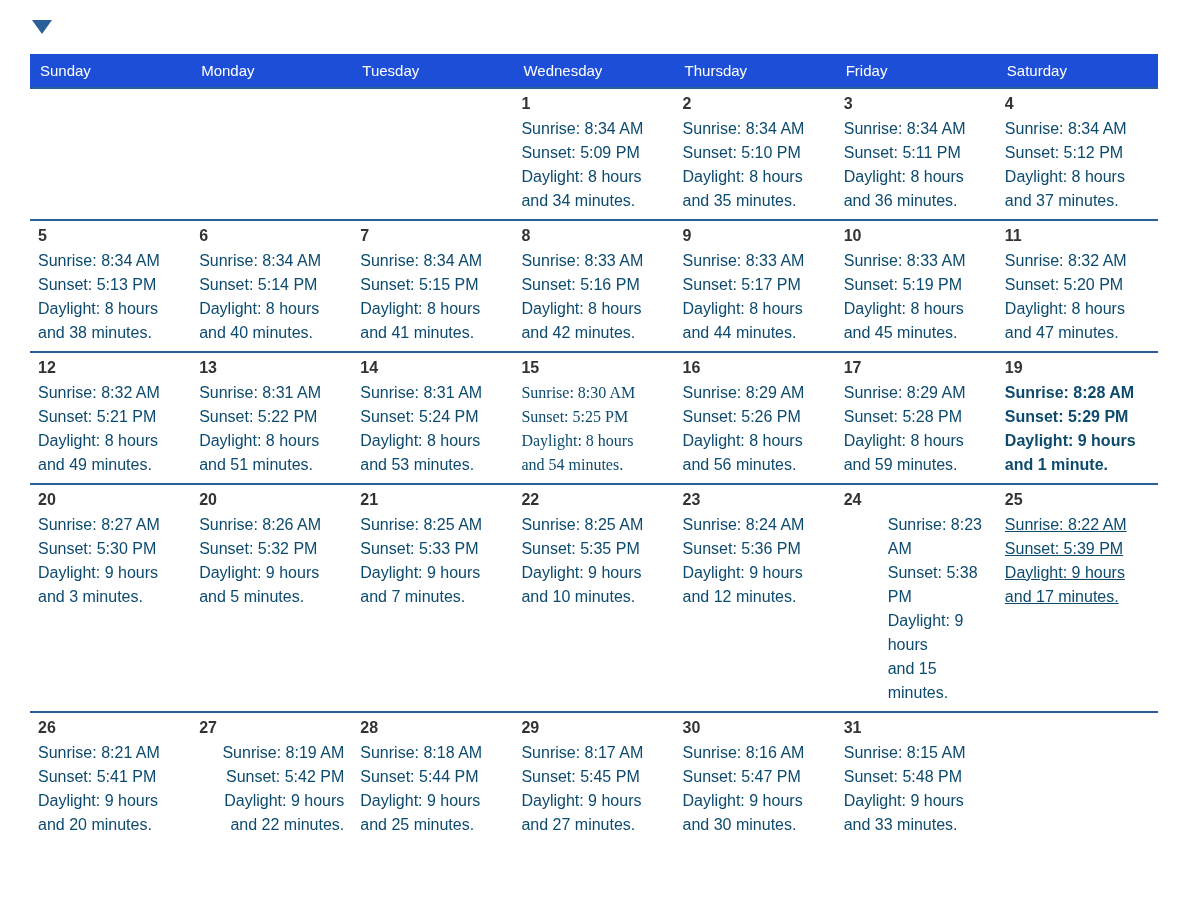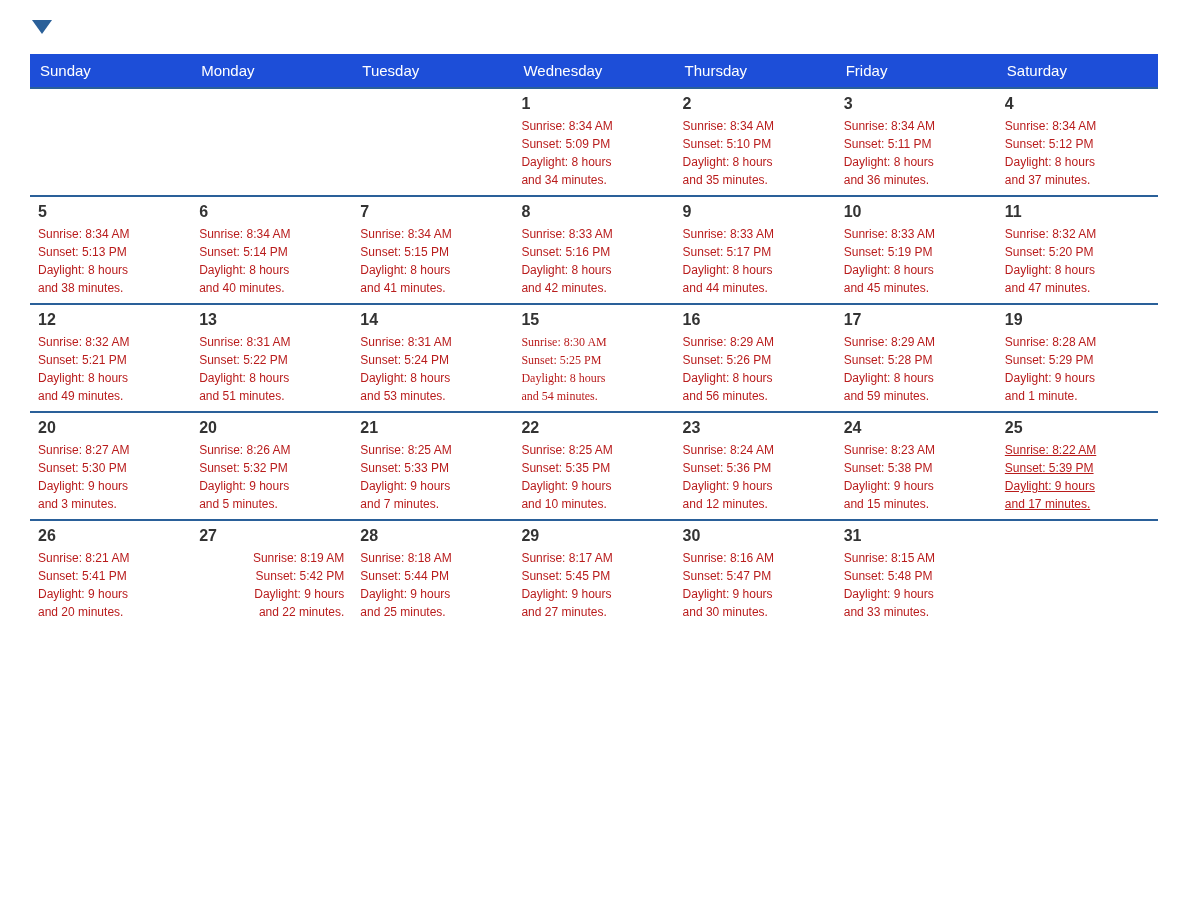--- a/index.html
+++ b/index.html
@@ -73,22 +73,22 @@
       border-top: 2px solid #2a6099;
     }
     .day-number {
       font-size: 16px;
       font-weight: bold;
       color: #333;
       display: block;
       margin-bottom: 4px;
     }
     .day-info {
-      font-size: 12px;
-      color: #b91c1c;
+      font-size: 16px;
+      color: #0c4a6e;
       line-height: 1.5;
     }
     .empty-cell {
       background: #fff;
     }
     .calendar tbody tr:last-child td {
       border-bottom: none;
     }
   </style>
 </head>
@@ -247,21 +247,21 @@
         </td>
         <td>
           <span class="day-number">17</span>
           <div class="day-info" style="white-space: pre-line;">Sunrise: 8:29 AM
 Sunset: 5:28 PM
 Daylight: 8 hours
 and 59 minutes.</div>
         </td>
         <td>
           <span class="day-number">19</span>
-          <div class="day-info" style="white-space: pre-line;">Sunrise: 8:28 AM
+          <div class="day-info" style="white-space: pre-line; font-weight: bold;">Sunrise: 8:28 AM
 Sunset: 5:29 PM
 Daylight: 9 hours
 and 1 minute.</div>
         </td>
       </tr>
       <tr>
         <td>
           <span class="day-number">20</span>
           <div class="day-info" style="white-space: pre-line;">Sunrise: 8:27 AM
 Sunset: 5:30 PM
@@ -291,21 +291,21 @@
         </td>
         <td>
           <span class="day-number">23</span>
           <div class="day-info" style="white-space: pre-line;">Sunrise: 8:24 AM
 Sunset: 5:36 PM
 Daylight: 9 hours
 and 12 minutes.</div>
         </td>
         <td>
           <span class="day-number">24</span>
-          <div class="day-info" style="white-space: pre-line;">Sunrise: 8:23 AM
+          <div class="day-info" style="white-space: pre-line; margin-left: 44px;">Sunrise: 8:23 AM
 Sunset: 5:38 PM
 Daylight: 9 hours
 and 15 minutes.</div>
         </td>
         <td>
           <span class="day-number">25</span>
           <div class="day-info" style="white-space: pre-line; text-decoration: underline;">Sunrise: 8:22 AM
 Sunset: 5:39 PM
 Daylight: 9 hours
 and 17 minutes.</div>

